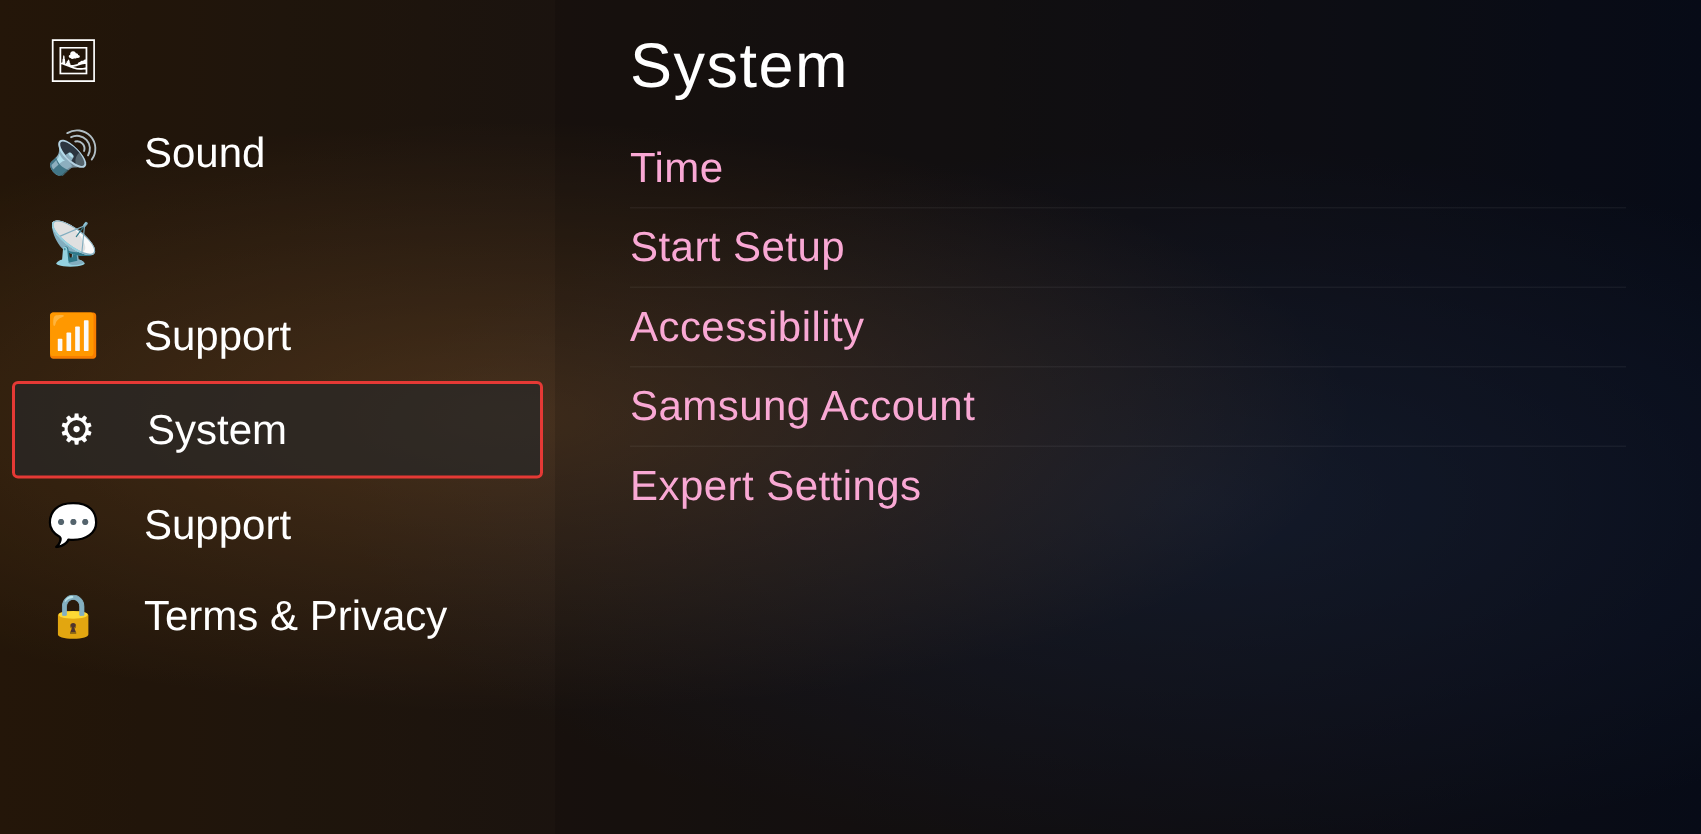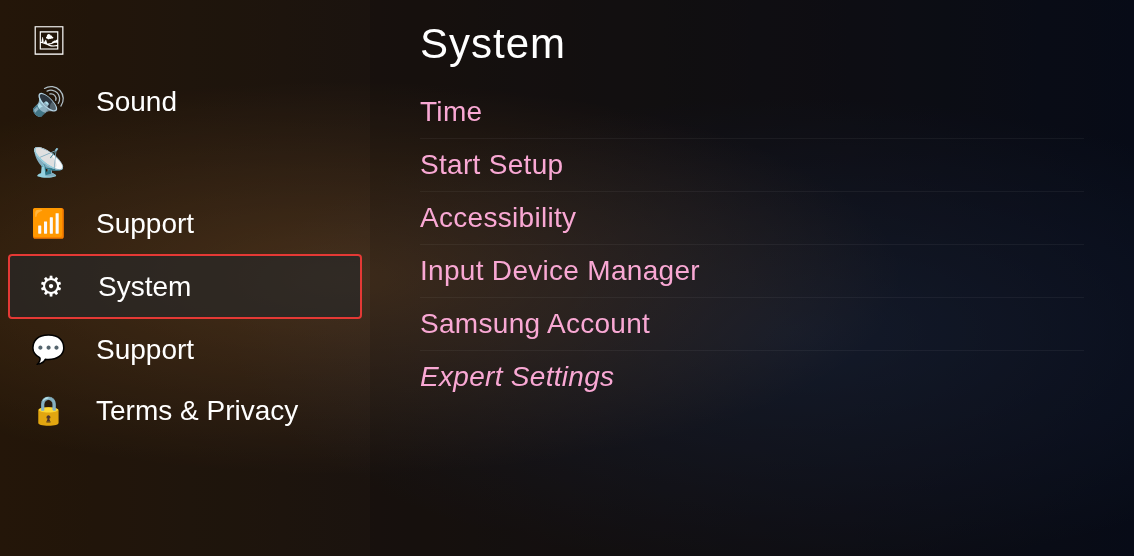--- a/index.html
+++ b/index.html
@@ -100,21 +100,20 @@
       font-size: 28px;
       color: #f9a8d4;
       cursor: pointer;
       border-bottom: 1px solid rgba(255,255,255,0.05);
       font-weight: 300;
       letter-spacing: 0.3px;
     }
 
     .menu-item:last-child {
       border-bottom: none;
-      font-style: italic;
     }
   </style>
 </head>
 <body>
 
 <div class="bg-scene"></div>
 
 <div class="layout">
 
   <nav class="sidebar">
@@ -159,23 +158,20 @@
     <div class="menu-item">
       <span>Time</span>
     </div>
     <div class="menu-item">
       <span>Start Setup</span>
     </div>
     <div class="menu-item">
       <span>Accessibility</span>
     </div>
     <div class="menu-item">
-      <span>Input Device Manager</span>
-    </div>
-    <div class="menu-item">
       <span>Samsung Account</span>
     </div>
     <div class="menu-item">
       <span>Expert Settings</span>
     </div>
   </div>
 
 </div>
 
 </body></html>

